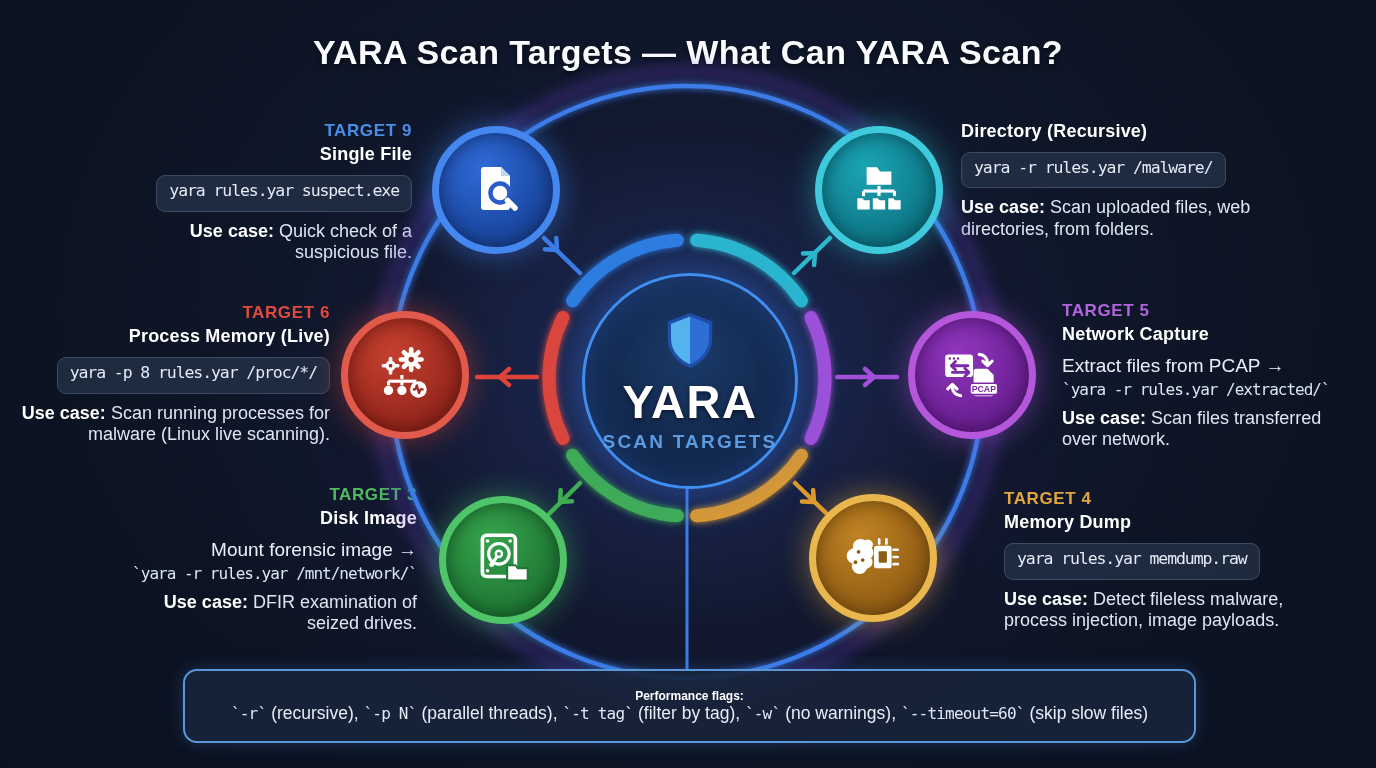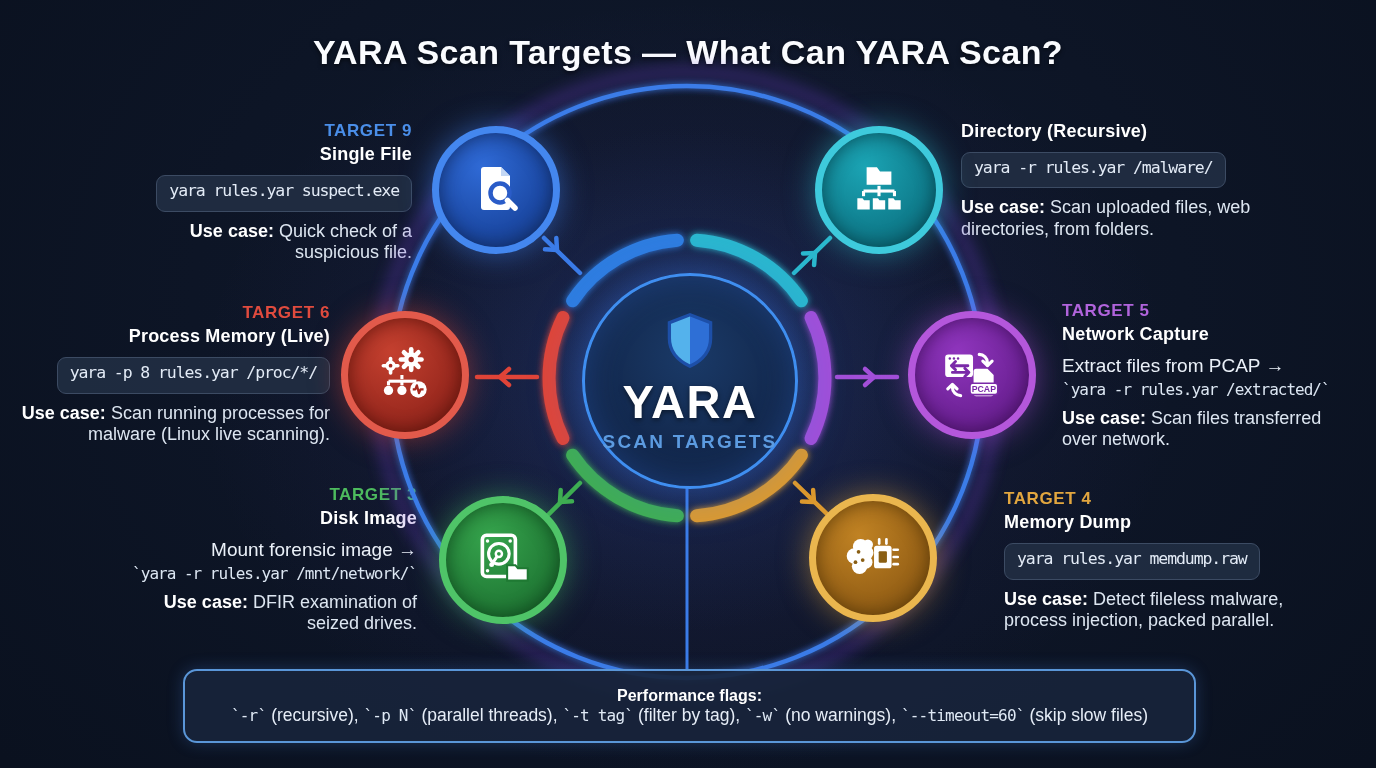--- a/index.html
+++ b/index.html
@@ -88,21 +88,21 @@
     text-shadow:0 2px 5px rgba(0,0,0,.5);}
   .hub-sub{font-size:19px;font-weight:800;color:#5c9be0;letter-spacing:2.2px;margin-top:2px;}
 
   
   .footer-box{
     position:absolute;left:183px;top:669px;width:1009px;height:70px;z-index:3;
     border:2.5px solid #5a96d8;border-radius:14px;background:rgba(24,36,59,.92);
     box-shadow:0 0 16px rgba(70,130,220,.28);
     display:flex;flex-direction:column;align-items:center;justify-content:center;
   }
-  .footer-title{font-size:16px;font-weight:800;color:#ffffff;}
+  .footer-title{font-size:12px;font-weight:800;color:#ffffff;}
   .footer-flags{font-size:17.5px;color:#e6edf7;}
   .footer-flags code{font-family:"DejaVu Sans Mono","Liberation Mono",monospace;
     font-size:16px;letter-spacing:-.8px;color:#dfe9f5;}
 </style>
 </head>
 <body>
 
 <div class="canvas">
 
   <svg class="net" width="1376" height="768" viewBox="0 0 1376 768">
@@ -196,21 +196,21 @@
     <div class="t-title">Disk Image</div>
     <div class="pre-line">Mount forensic image →</div>
     <div class="mono-line mono">`yara -r rules.yar /mnt/network/`</div>
     <div class="t-use"><b>Use case:</b> <span>DFIR examination of seized drives.</span></div>
   </div>
 
   <div class="panel" id="panel-t4">
     <div class="t-label" style="color: rgb(226, 166, 63);">TARGET 4</div>
     <div class="t-title">Memory Dump</div>
     <div class="pill mono">yara rules.yar memdump.raw</div>
-    <div class="t-use"><b>Use case:</b> <span>Detect fileless malware, process injection, packed parallel.</span></div>
+    <div class="t-use"><b>Use case:</b> <span>Detect fileless malware, process injection, image payloads.</span></div>
   </div>
 
   <div class="node node-t1">
     <svg width="64" height="64" viewBox="0 0 64 64">
       <path d="M20 9 h17 l9 9 v31 a3 3 0 0 1 -3 3 H20 a3 3 0 0 1 -3 -3 V12 a3 3 0 0 1 3 -3 z" fill="#fff"></path>
       <path d="M37 9 l9 9 h-9 z" fill="#c3d7f4"></path>
       <circle cx="36" cy="35" r="9.5" fill="none" stroke="#2a5cc8" stroke-width="4.5"></circle>
       <line x1="43.5" y1="42.5" x2="51" y2="50" stroke="#fff" stroke-width="5.5" stroke-linecap="round"></line>
     </svg>
   </div>

